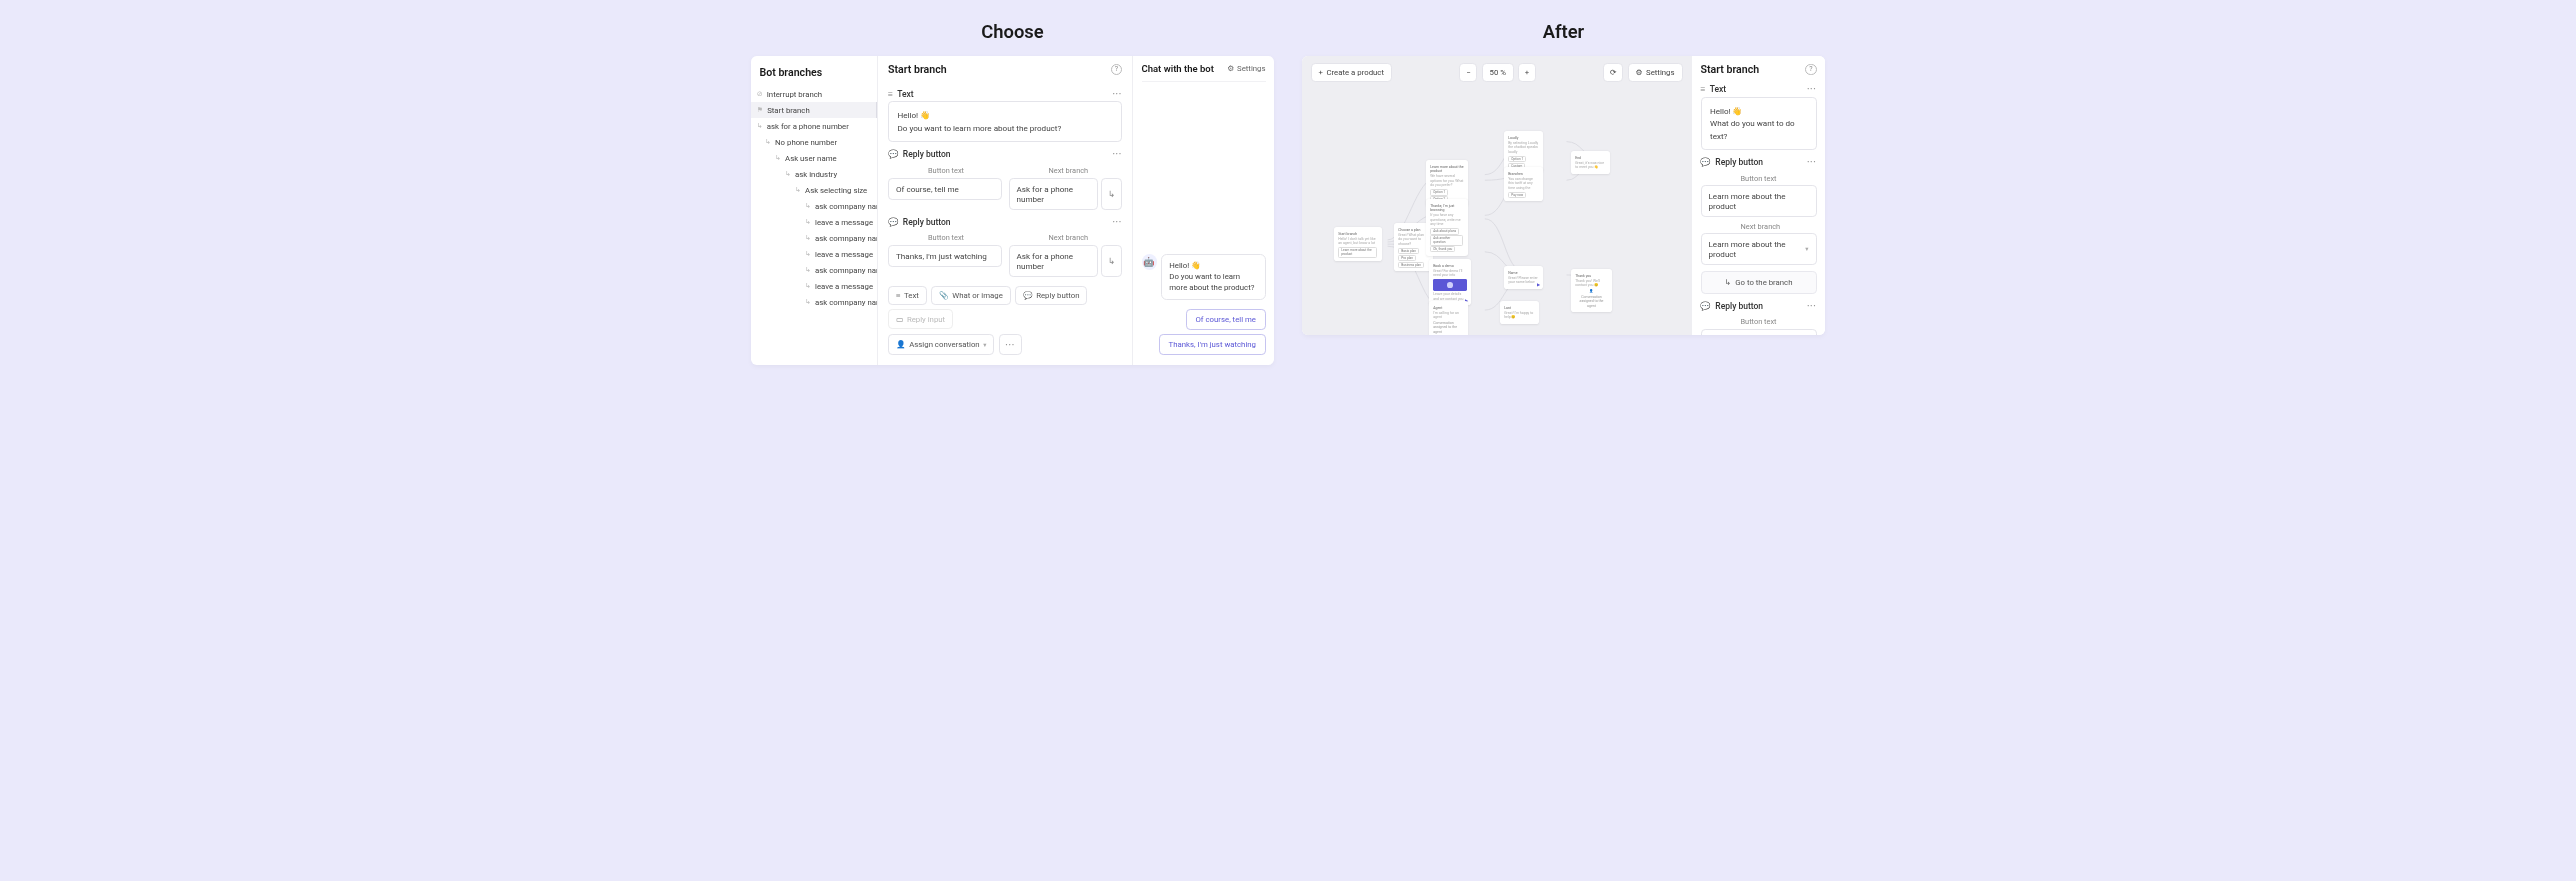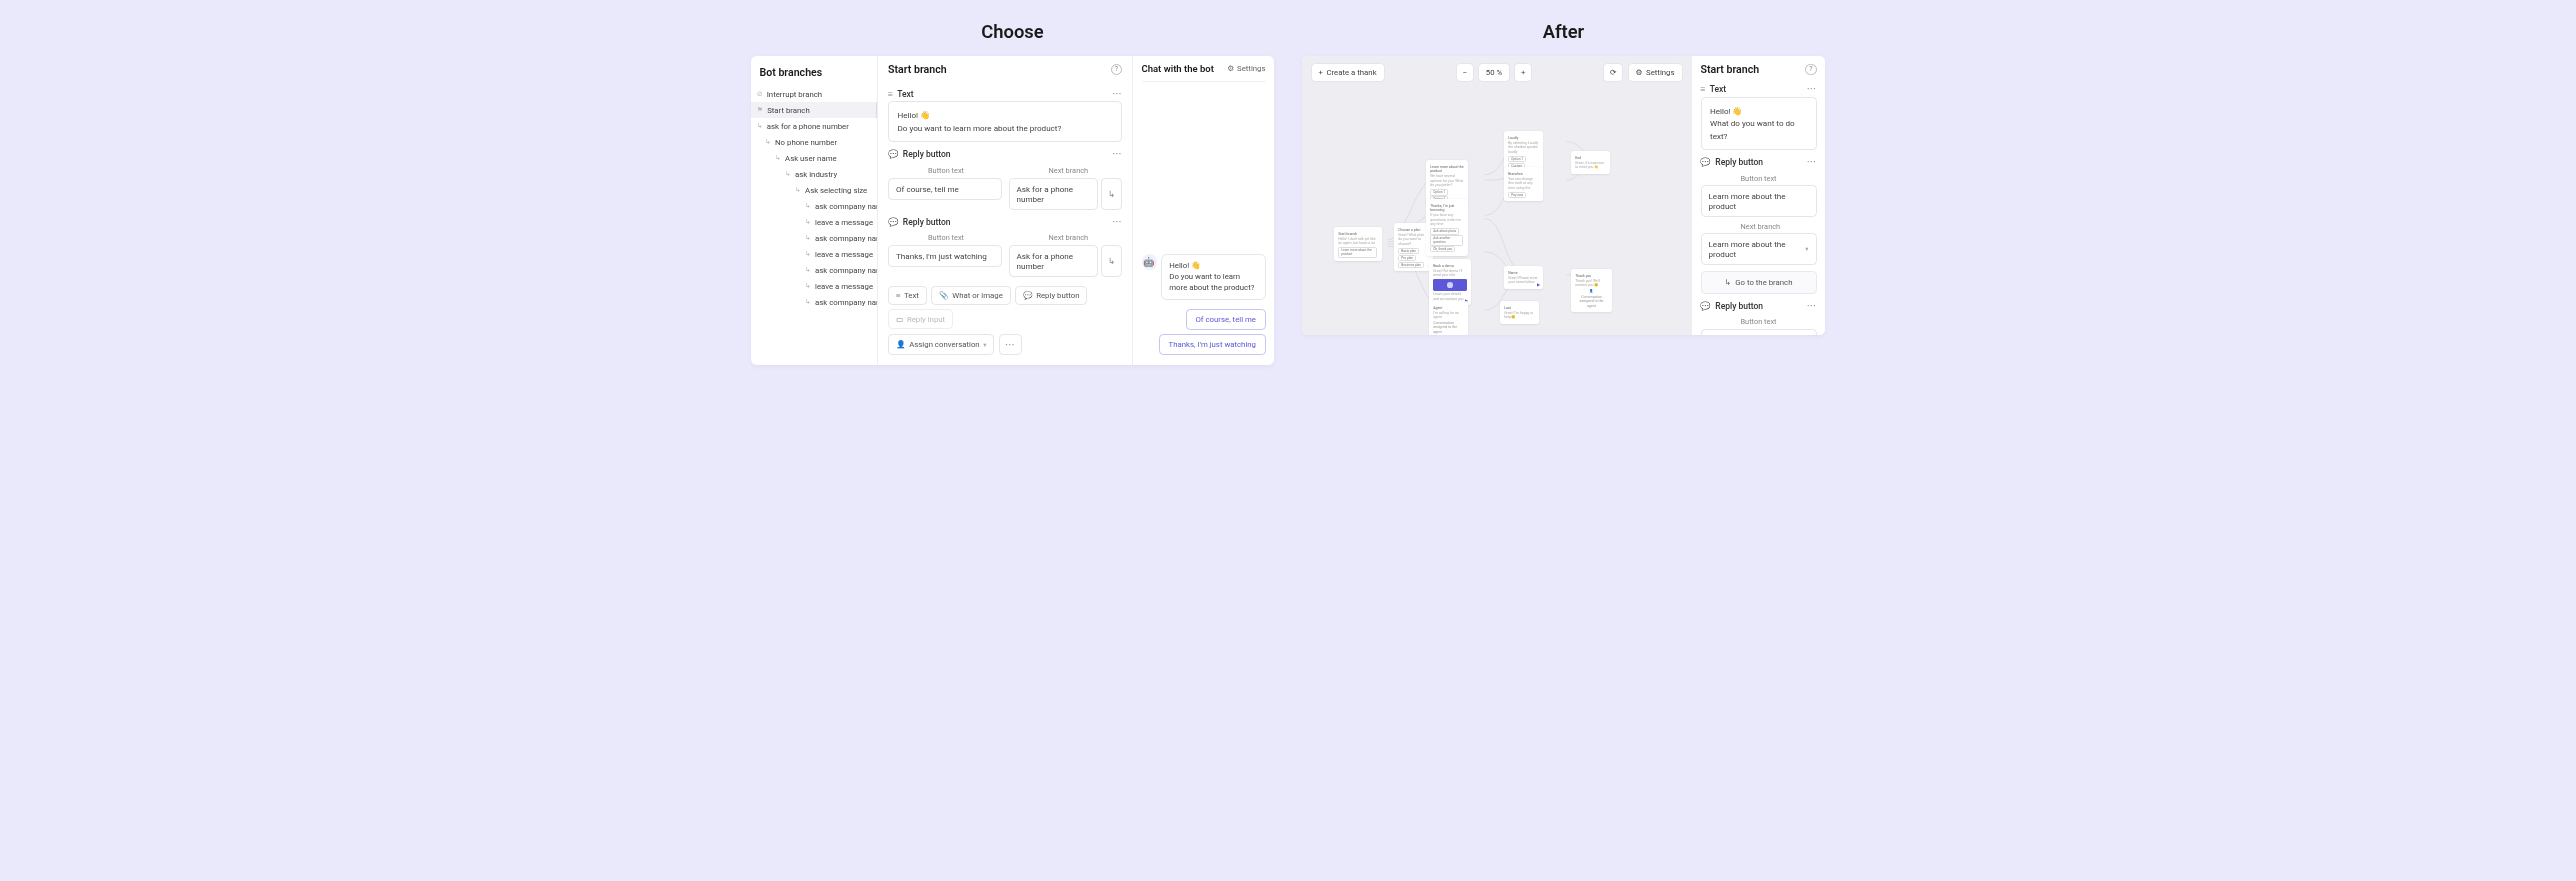--- a/index.html
+++ b/index.html
@@ -501,21 +501,21 @@
 
   <div class="half">
     <div class="title-lg">After</div>
     <div class="panel" style="height:279px;">
 
       <div class="canvas-area">
         <div class="canvas-toolbar">
           <div class="tb-group">
             <div class="tb-btn">
                 <span>+</span>
-                <span>Create a thank</span>
+                <span>Create a product</span>
               </div>
           </div>
           <div class="tb-group">
             <div class="tb-btn iconly">
                 <span>−</span>
               </div>
             <div class="tb-btn">50 %</div>
             <div class="tb-btn iconly">
                 <span>+</span>
               </div>

